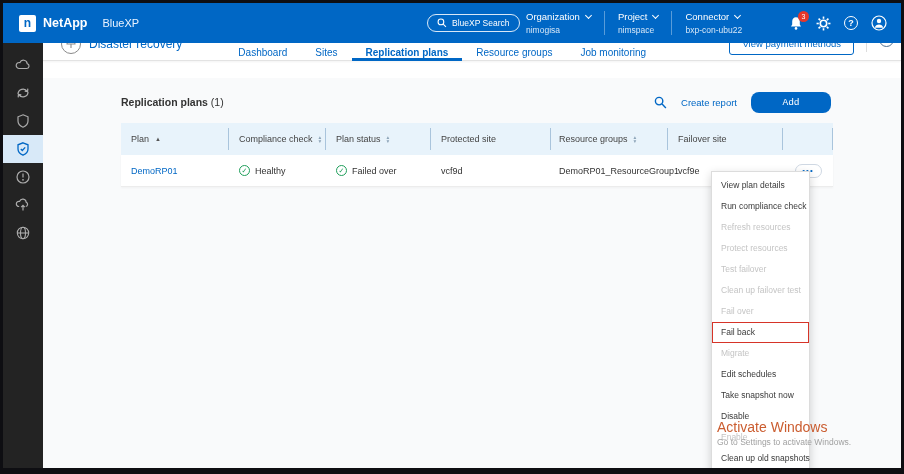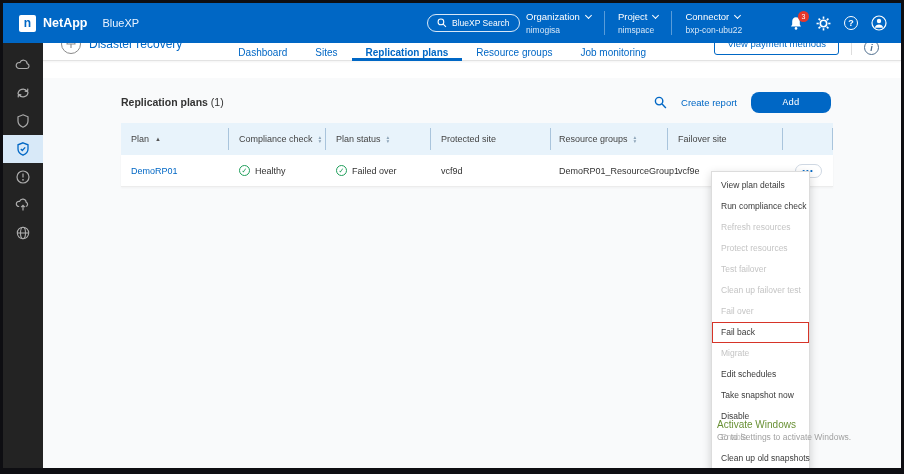--- a/index.html
+++ b/index.html
@@ -35,21 +35,21 @@
   .nav-ic.active { background:#D8E9F8; color:#0067C5; }
 
   
   .subheader { position:absolute; left:40px; right:0; top:24px; height:34px; background:#fff; border-bottom:1px solid #e3e3e3; box-shadow:0 1px 2px rgba(0,0,0,0.05); display:flex; align-items:center; padding-left:18px; z-index:8; }
   .service { display:flex; align-items:center; gap:8px; }
   .service-circle { width:20px; height:20px; border:1.5px solid #8a8a8a; border-radius:50%; display:flex; align-items:center; justify-content:center; color:#8a8a8a; }
   .service-title { color:#0067C5; font-size:12px; }
   .tabs { display:flex; align-items:flex-end; height:34px; margin-left:42px; }
   .tab { color:#0067C5; font-size:10px; padding:0 14px; display:flex; align-items:center; cursor:pointer; border-bottom:3px solid transparent; }
   .tab.active { font-weight:bold; border-bottom-color:#0067C5; }
-  .sub-right { margin-left:auto; display:flex; align-items:flex-end; padding-right:22px; }
+  .sub-right { margin-left:auto; display:flex; align-items:flex-start; padding-right:7px; }
   .payment-btn { background:#fff; border:1px solid #0067C5; border-radius:3px; color:#0067C5; font-size:9.5px; padding:5px 12px; cursor:pointer; font-family:inherit; }
   .vdiv { width:1px; height:20px; background:#ddd; margin:0 12px; }
   .info-circle { width:15px; height:15px; border:1.3px solid #51708F; border-radius:50%; color:#51708F; font-size:9px; font-style:italic; font-weight:bold; display:flex; align-items:center; justify-content:center; cursor:pointer; }
 
   
   .main { position:absolute; left:40px; right:0; top:75px; bottom:0; background:#f9fafb; }
   .content-head { position:absolute; left:78px; right:70px; top:13px; height:22px; display:flex; align-items:center; }
   .content-title { font-size:10.5px; color:#333; }
   .content-title b { font-weight:bold; }
   .head-actions { margin-left:auto; display:flex; align-items:center; gap:14px; }
@@ -70,21 +70,21 @@
   .more-btn { width:27px; height:14px; border:1px solid #cfd8e3; border-radius:8px; background:#fff; color:#0067C5; font-size:8px; letter-spacing:1px; line-height:12px; text-align:center; cursor:pointer; }
 
   
   .menu { position:absolute; left:708px; top:168px; width:99px; background:#fff; border:1px solid #dcdcdc; box-shadow:0 3px 9px rgba(0,0,0,0.18); z-index:40; padding:3px 0; }
   .menu-item { height:21px; line-height:21px; padding-left:9px; font-size:8.5px; color:#3a3a3a; cursor:pointer; white-space:nowrap; }
   .menu-item.disabled { color:#c4c4c4; cursor:default; }
   .menu-item.highlight { outline:1.5px solid #D63428; outline-offset:-1.5px; }
 
   
   .watermark { position:absolute; left:714px; top:416px; z-index:60; pointer-events:none; }
-  .wm1 { font-size:10px; color:#4d7c0f; opacity:0.85; }
+  .wm1 { font-size:14px; color:#c2410c; opacity:0.85; }
   .wm2 { font-size:8.5px; color:#969696; opacity:0.9; margin-top:2px; }
 </style>
 </head>
 <body>
 
 <div class="frame">
 
   <header class="topbar">
     <div class="brand">
       <div class="logo">

